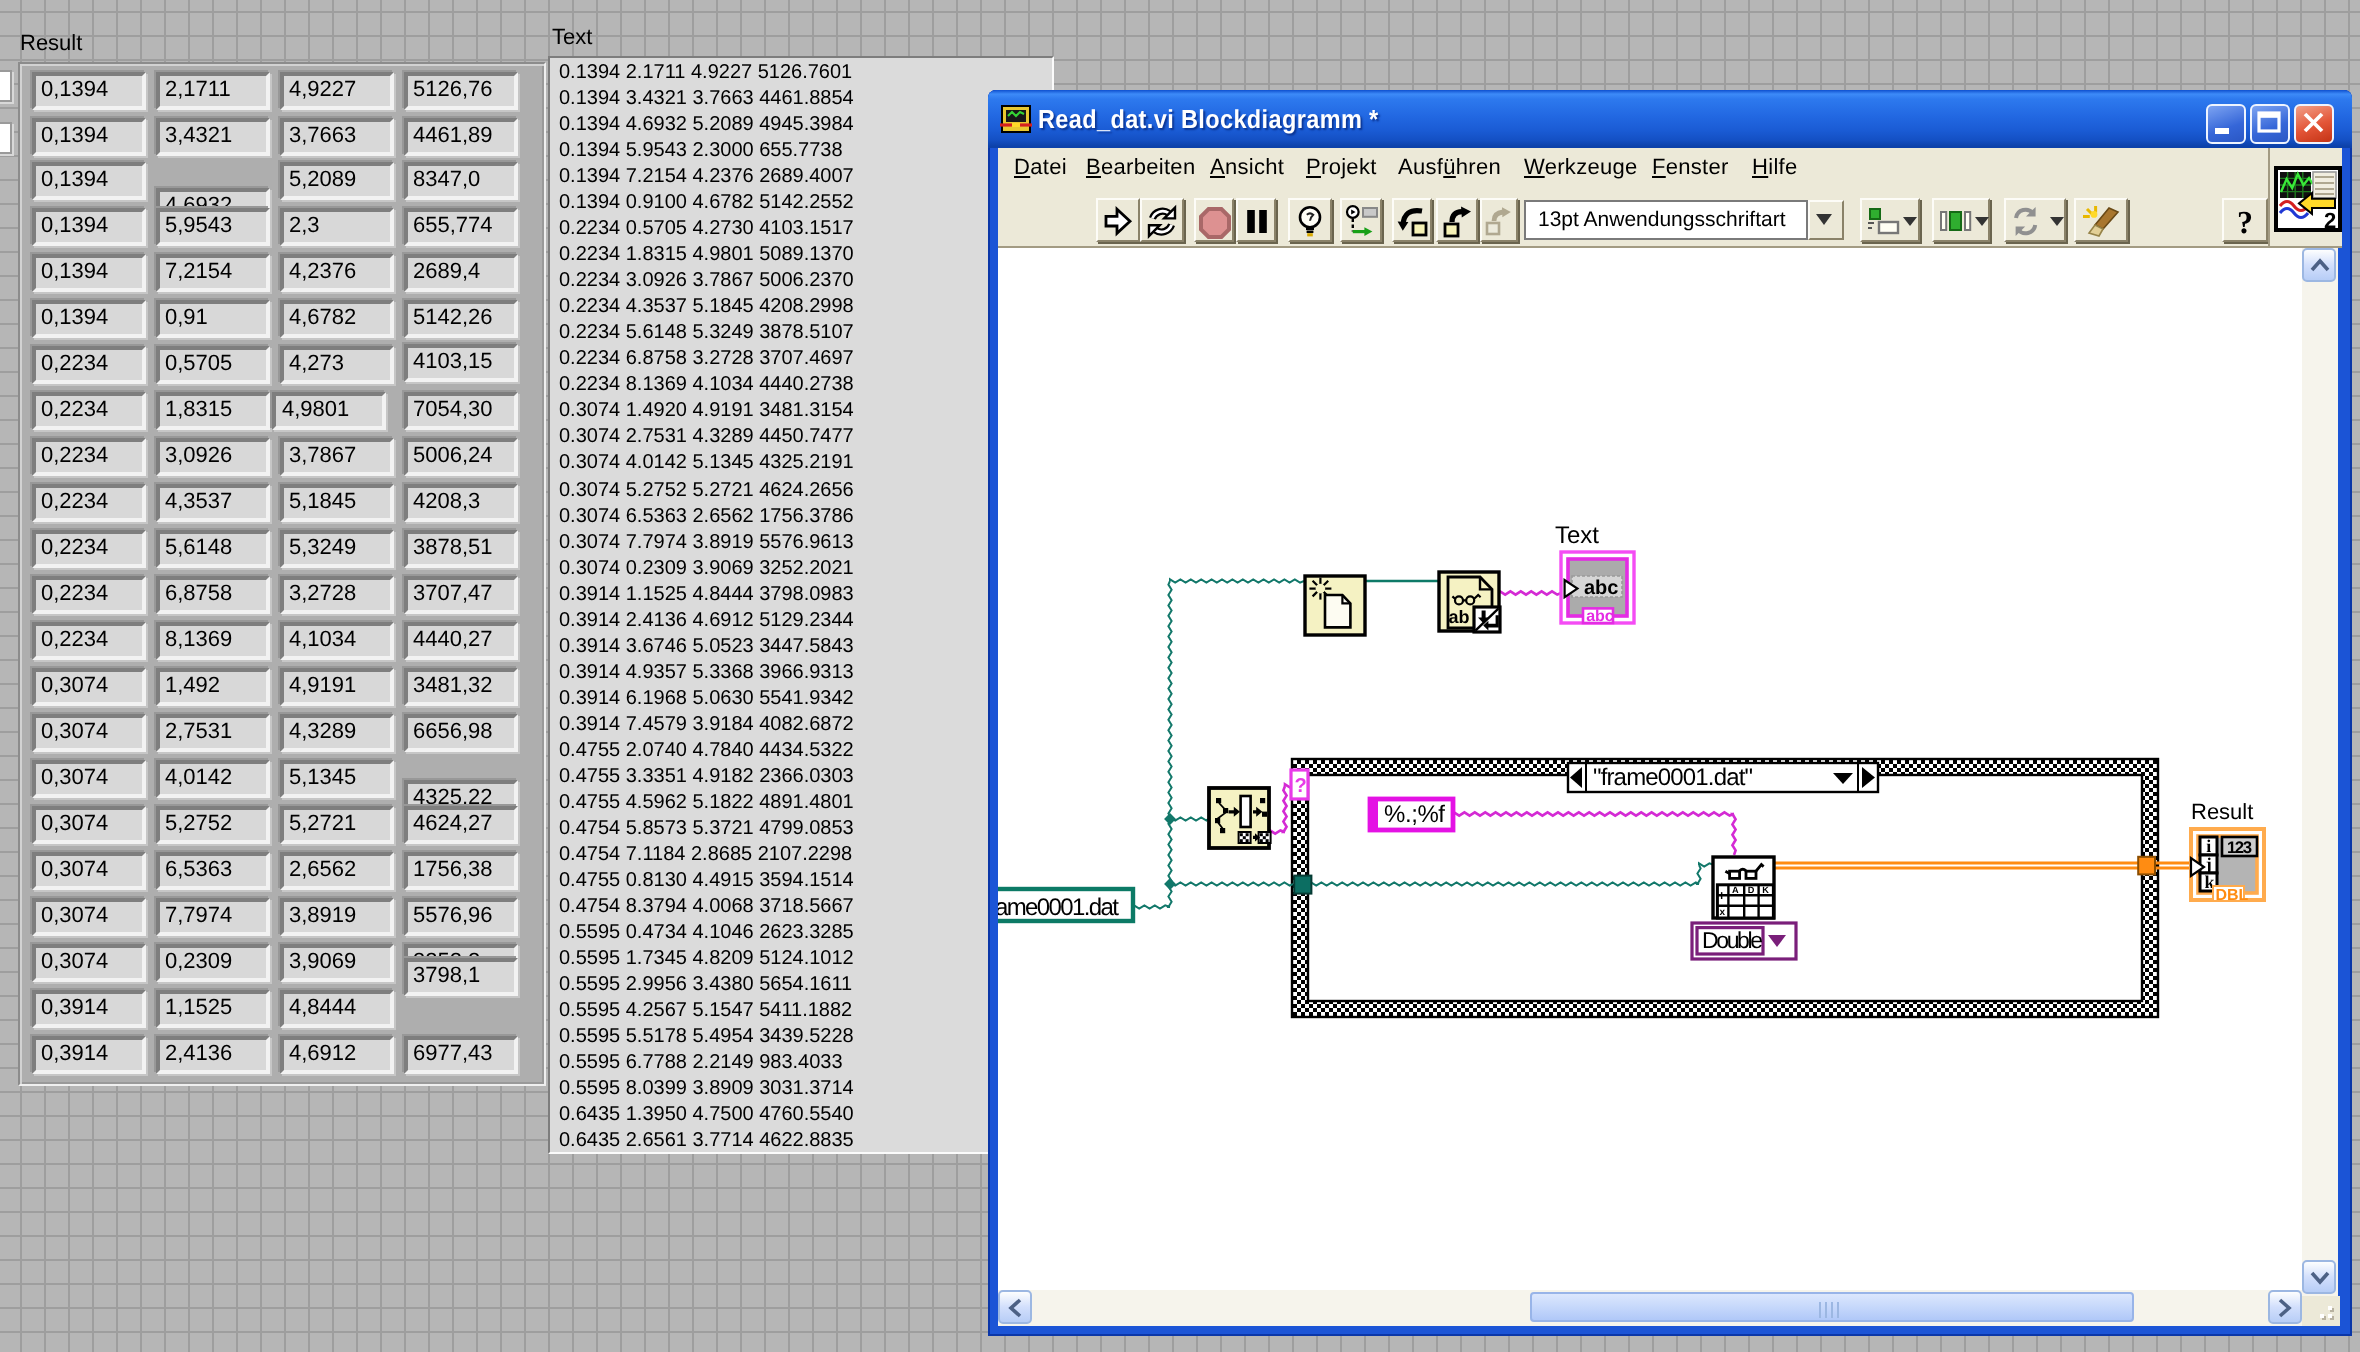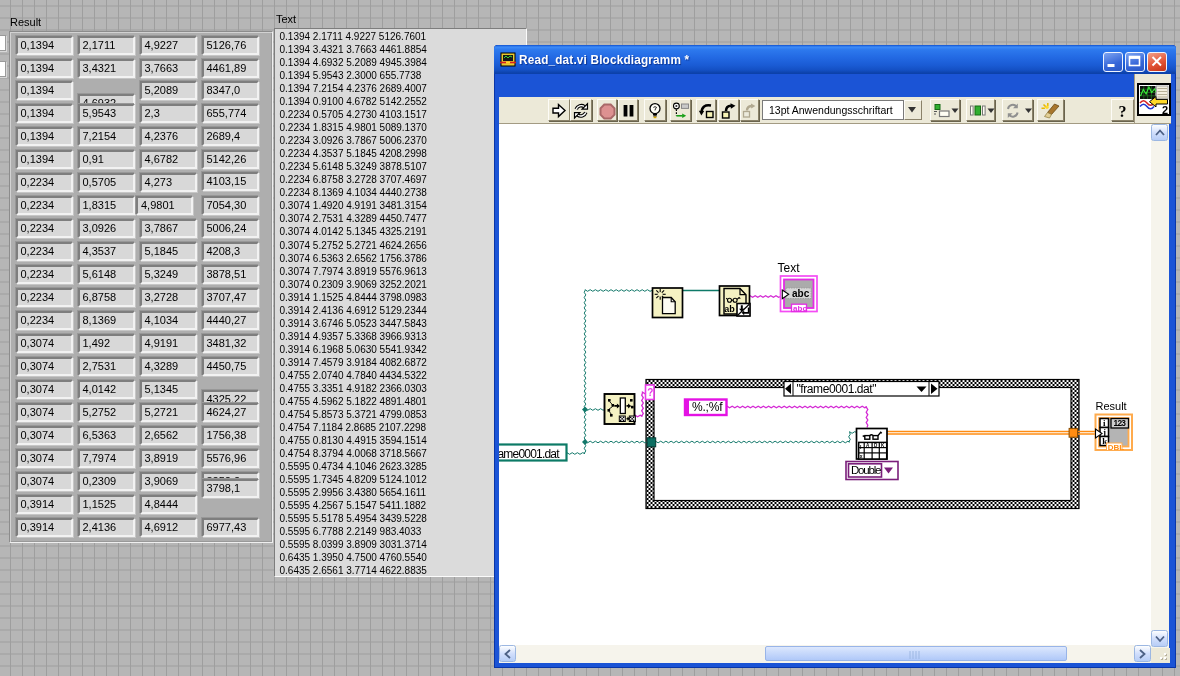--- a/index.html
+++ b/index.html
@@ -186,21 +186,21 @@
 <div class="cell" style="left:77.5px;top:310.9px">8,1369</div>
 <div class="cell" style="left:139.5px;top:310.9px">4,1034</div>
 <div class="cell" style="left:201.5px;top:310.9px">4440,27</div>
 <div class="cell" style="left:15.5px;top:333.8px">0,3074</div>
 <div class="cell" style="left:77.5px;top:333.8px">1,492</div>
 <div class="cell" style="left:139.5px;top:333.8px">4,9191</div>
 <div class="cell" style="left:201.5px;top:333.8px">3481,32</div>
 <div class="cell" style="left:15.5px;top:356.8px">0,3074</div>
 <div class="cell" style="left:77.5px;top:356.8px">2,7531</div>
 <div class="cell" style="left:139.5px;top:356.8px">4,3289</div>
-<div class="cell" style="left:201.5px;top:356.8px">4450,75</div>
+<div class="cell" style="left:201.5px;top:356.8px">6656,98</div>
 <div class="cell" style="left:15.5px;top:379.8px">0,3074</div>
 <div class="cell" style="left:77.5px;top:379.8px">4,0142</div>
 <div class="cell" style="left:139.5px;top:379.8px">5,1345</div>
 <div class="cell" style="left:201.5px;top:390px">4325,22</div>
 <div class="cell" style="left:15.5px;top:402.7px">0,3074</div>
 <div class="cell" style="left:77.5px;top:402.7px">5,2752</div>
 <div class="cell" style="left:139.5px;top:402.7px">5,2721</div>
 <div class="cell" style="left:201.5px;top:402.7px">4624,27</div>
 <div class="cell" style="left:15.5px;top:425.6px">0,3074</div>
 <div class="cell" style="left:77.5px;top:425.6px">6,5363</div>
@@ -285,20 +285,30 @@
           <rect x="3.5" y="3.5" width="10" height="9" fill="none" stroke="#fff" stroke-width="1.6"></rect>
           <rect x="3.5" y="3.5" width="10" height="2.4" fill="#fff"></rect>
         </svg></div>
     <div class="wbtn" id="bcls"><svg width="18" height="17">
           <g stroke="#fff" stroke-width="1.9">
             <line x1="4.5" y1="4" x2="13" y2="12.5"></line>
             <line x1="13" y1="4" x2="4.5" y2="12.5"></line>
           </g>
         </svg></div>
   </div>
+  <div id="menubar">
+      <span class="mi" style="left:8.5px"><u>D</u>atei</span>
+<span class="mi" style="left:44.5px"><u>B</u>earbeiten</span>
+<span class="mi" style="left:106.5px"><u>A</u>nsicht</span>
+<span class="mi" style="left:154.5px"><u>P</u>rojekt</span>
+<span class="mi" style="left:200.5px">Ausf<u>ü</u>hren</span>
+<span class="mi" style="left:263.5px"><u>W</u>erkzeuge</span>
+<span class="mi" style="left:327.5px"><u>F</u>enster</span>
+<span class="mi" style="left:377.5px"><u>H</u>ilfe</span>
+    </div>
   <div id="tbar">
 <div class="tbtn" style="left:49.5px;width:21.5px"><svg width="20" height="20" viewBox="0 0 20 20">
           <path d="M4 7.2 h5.5 V3.6 l6.5 6 -6.5 6 V12 H4 z" fill="#fff" stroke="#000" stroke-width="1.4"></path>
         </svg></div>
 <div class="tbtn" style="left:71.5px;width:21.5px"><svg width="20" height="20" viewBox="0 0 20 20">
           <g fill="none">
             <path d="M5.2 8.2 a5.4 5.4 0 0 1 8.2 -2.6" stroke="#000" stroke-width="3.6"></path>
             <path d="M5.2 8.2 a5.4 5.4 0 0 1 8.2 -2.6" stroke="#fff" stroke-width="1.4"></path>
             <path d="M14.8 11.4 a5.4 5.4 0 0 1 -8.2 2.6" stroke="#000" stroke-width="3.6"></path>
             <path d="M14.8 11.4 a5.4 5.4 0 0 1 -8.2 2.6" stroke="#fff" stroke-width="1.4"></path>

